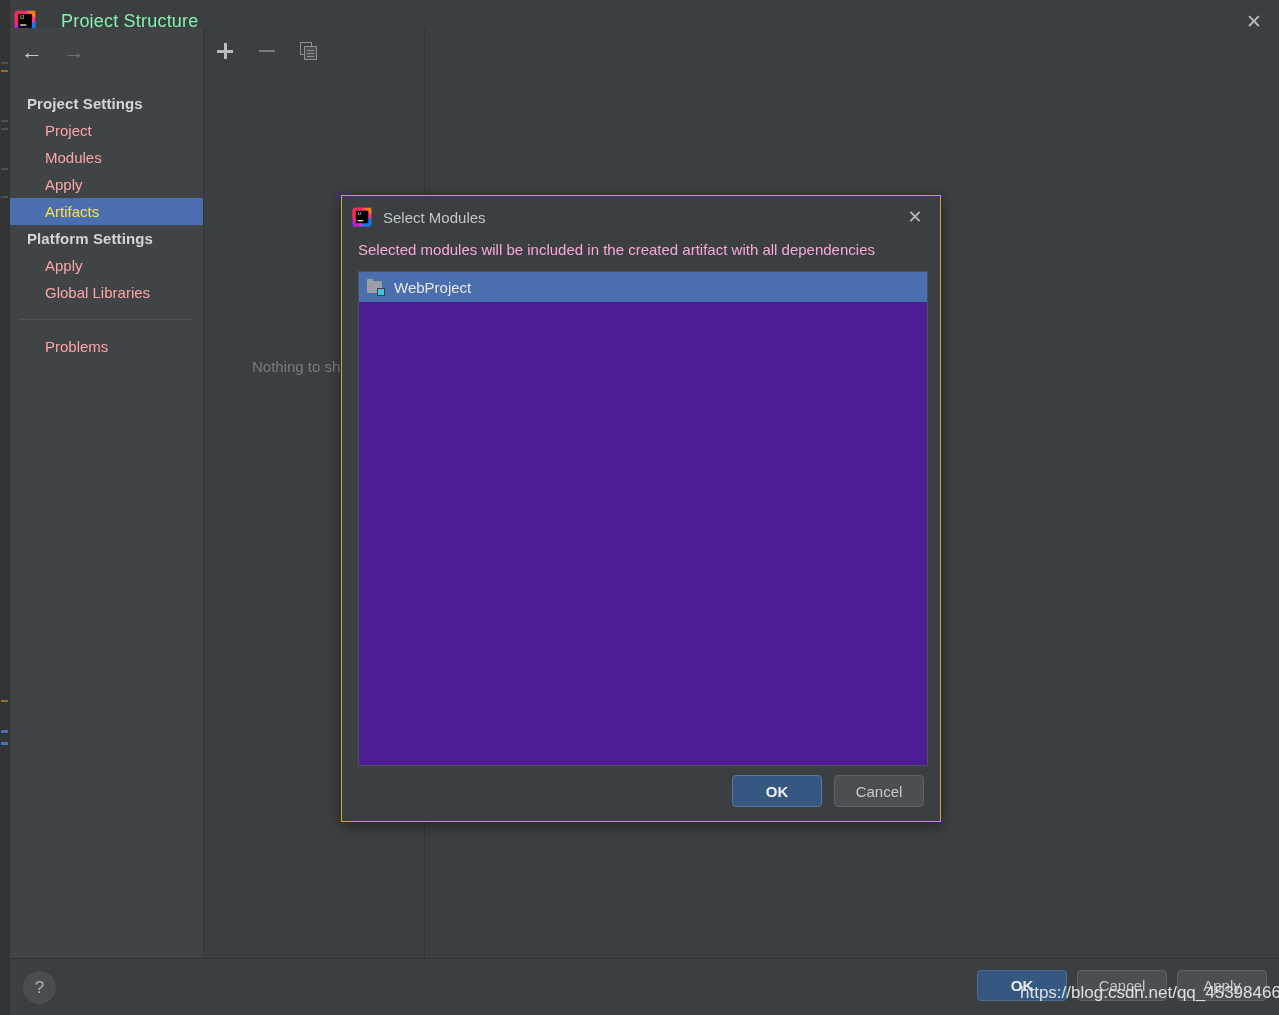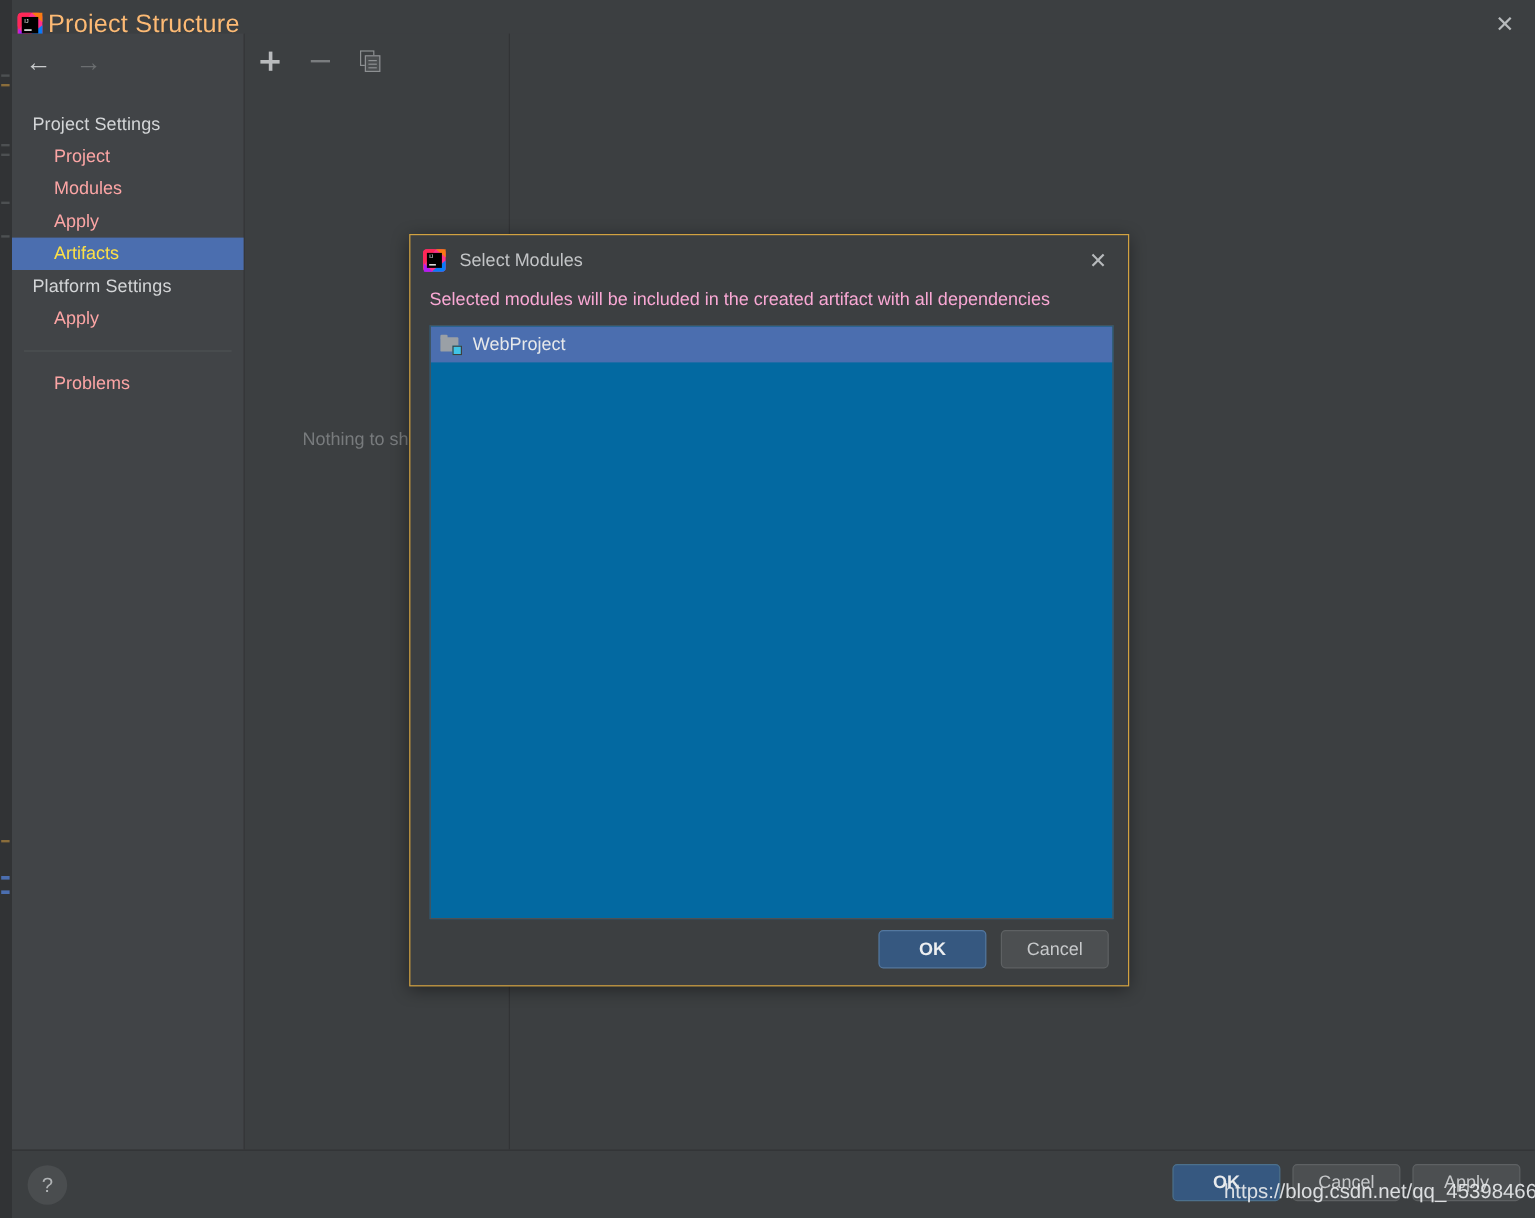--- a/index.html
+++ b/index.html
@@ -51,23 +51,23 @@
     background: #3c3f41;
     display: flex;
     align-items: center;
   }
   .titlebar-logo {
     margin-left: 4px;
     width: 22px; height: 22px;
     flex: none;
   }
   .titlebar-title {
-    margin-left: 4px;
-    font-size: 21px;
-    color: #fdba74;
+    margin-left: 25px;
+    font-size: 18px;
+    color: #86efac;
     letter-spacing: .2px;
   }
   .titlebar-close {
     position: absolute;
     right: 8px; top: 4px;
     width: 34px; height: 34px;
     display: flex; align-items: center; justify-content: center;
     color: #b7babc;
     font-size: 19px;
     line-height: 1;
@@ -94,21 +94,21 @@
     line-height: 1;
     color: #c8cacc;
     width: 24px; text-align: center;
     cursor: default;
   }
   .nav-arrow.disabled { color: #6b6e70; }
 
   .nav-list { padding-top: 14px; }
   .nav-group {
     font-size: 15px;
-    font-weight: normal;
+    font-weight: bold;
     color: #d3d5d7;
     padding: 5px 0 5px 17px;
     letter-spacing: .1px;
   }
   .nav-item {
     font-size: 15px;
     color: #fca5a5;
     padding: 5px 0 5px 35px;
     cursor: default;
   }
@@ -280,21 +280,21 @@
   .dialog-desc {
     padding: 3px 0 8px 16px;
     font-size: 15px;
     color: #f9a8d4;
     white-space: nowrap;
   }
   .dialog-list {
     position: absolute;
     left: 16px; top: 75px;
     width: 570px; height: 495px;
-    background: #0369a1;
+    background: #4c1d95;
     border: 1px solid #4e5154;
     overflow: hidden;
   }
   .list-row {
     height: 30px;
     display: flex;
     align-items: center;
     padding-left: 8px;
     font-size: 15px;
     color: #c6c8ca;
@@ -406,20 +406,21 @@
 
       <div class="nav-list">
         <div class="nav-group">Project Settings</div>
         <div class="nav-item">Project</div>
         <div class="nav-item">Modules</div>
         <div class="nav-item">Apply</div>
         <div class="nav-item selected">Artifacts</div>
 
         <div class="nav-group">Platform Settings</div>
         <div class="nav-item">Apply</div>
+        <div class="nav-item">Global Libraries</div>
 
         <div class="nav-sep"></div>
 
         <div class="nav-item">Problems</div>
       </div>
     </div>
 
     <div class="content">
       <div class="content-toolbar">
         <div class="tb-btn">

